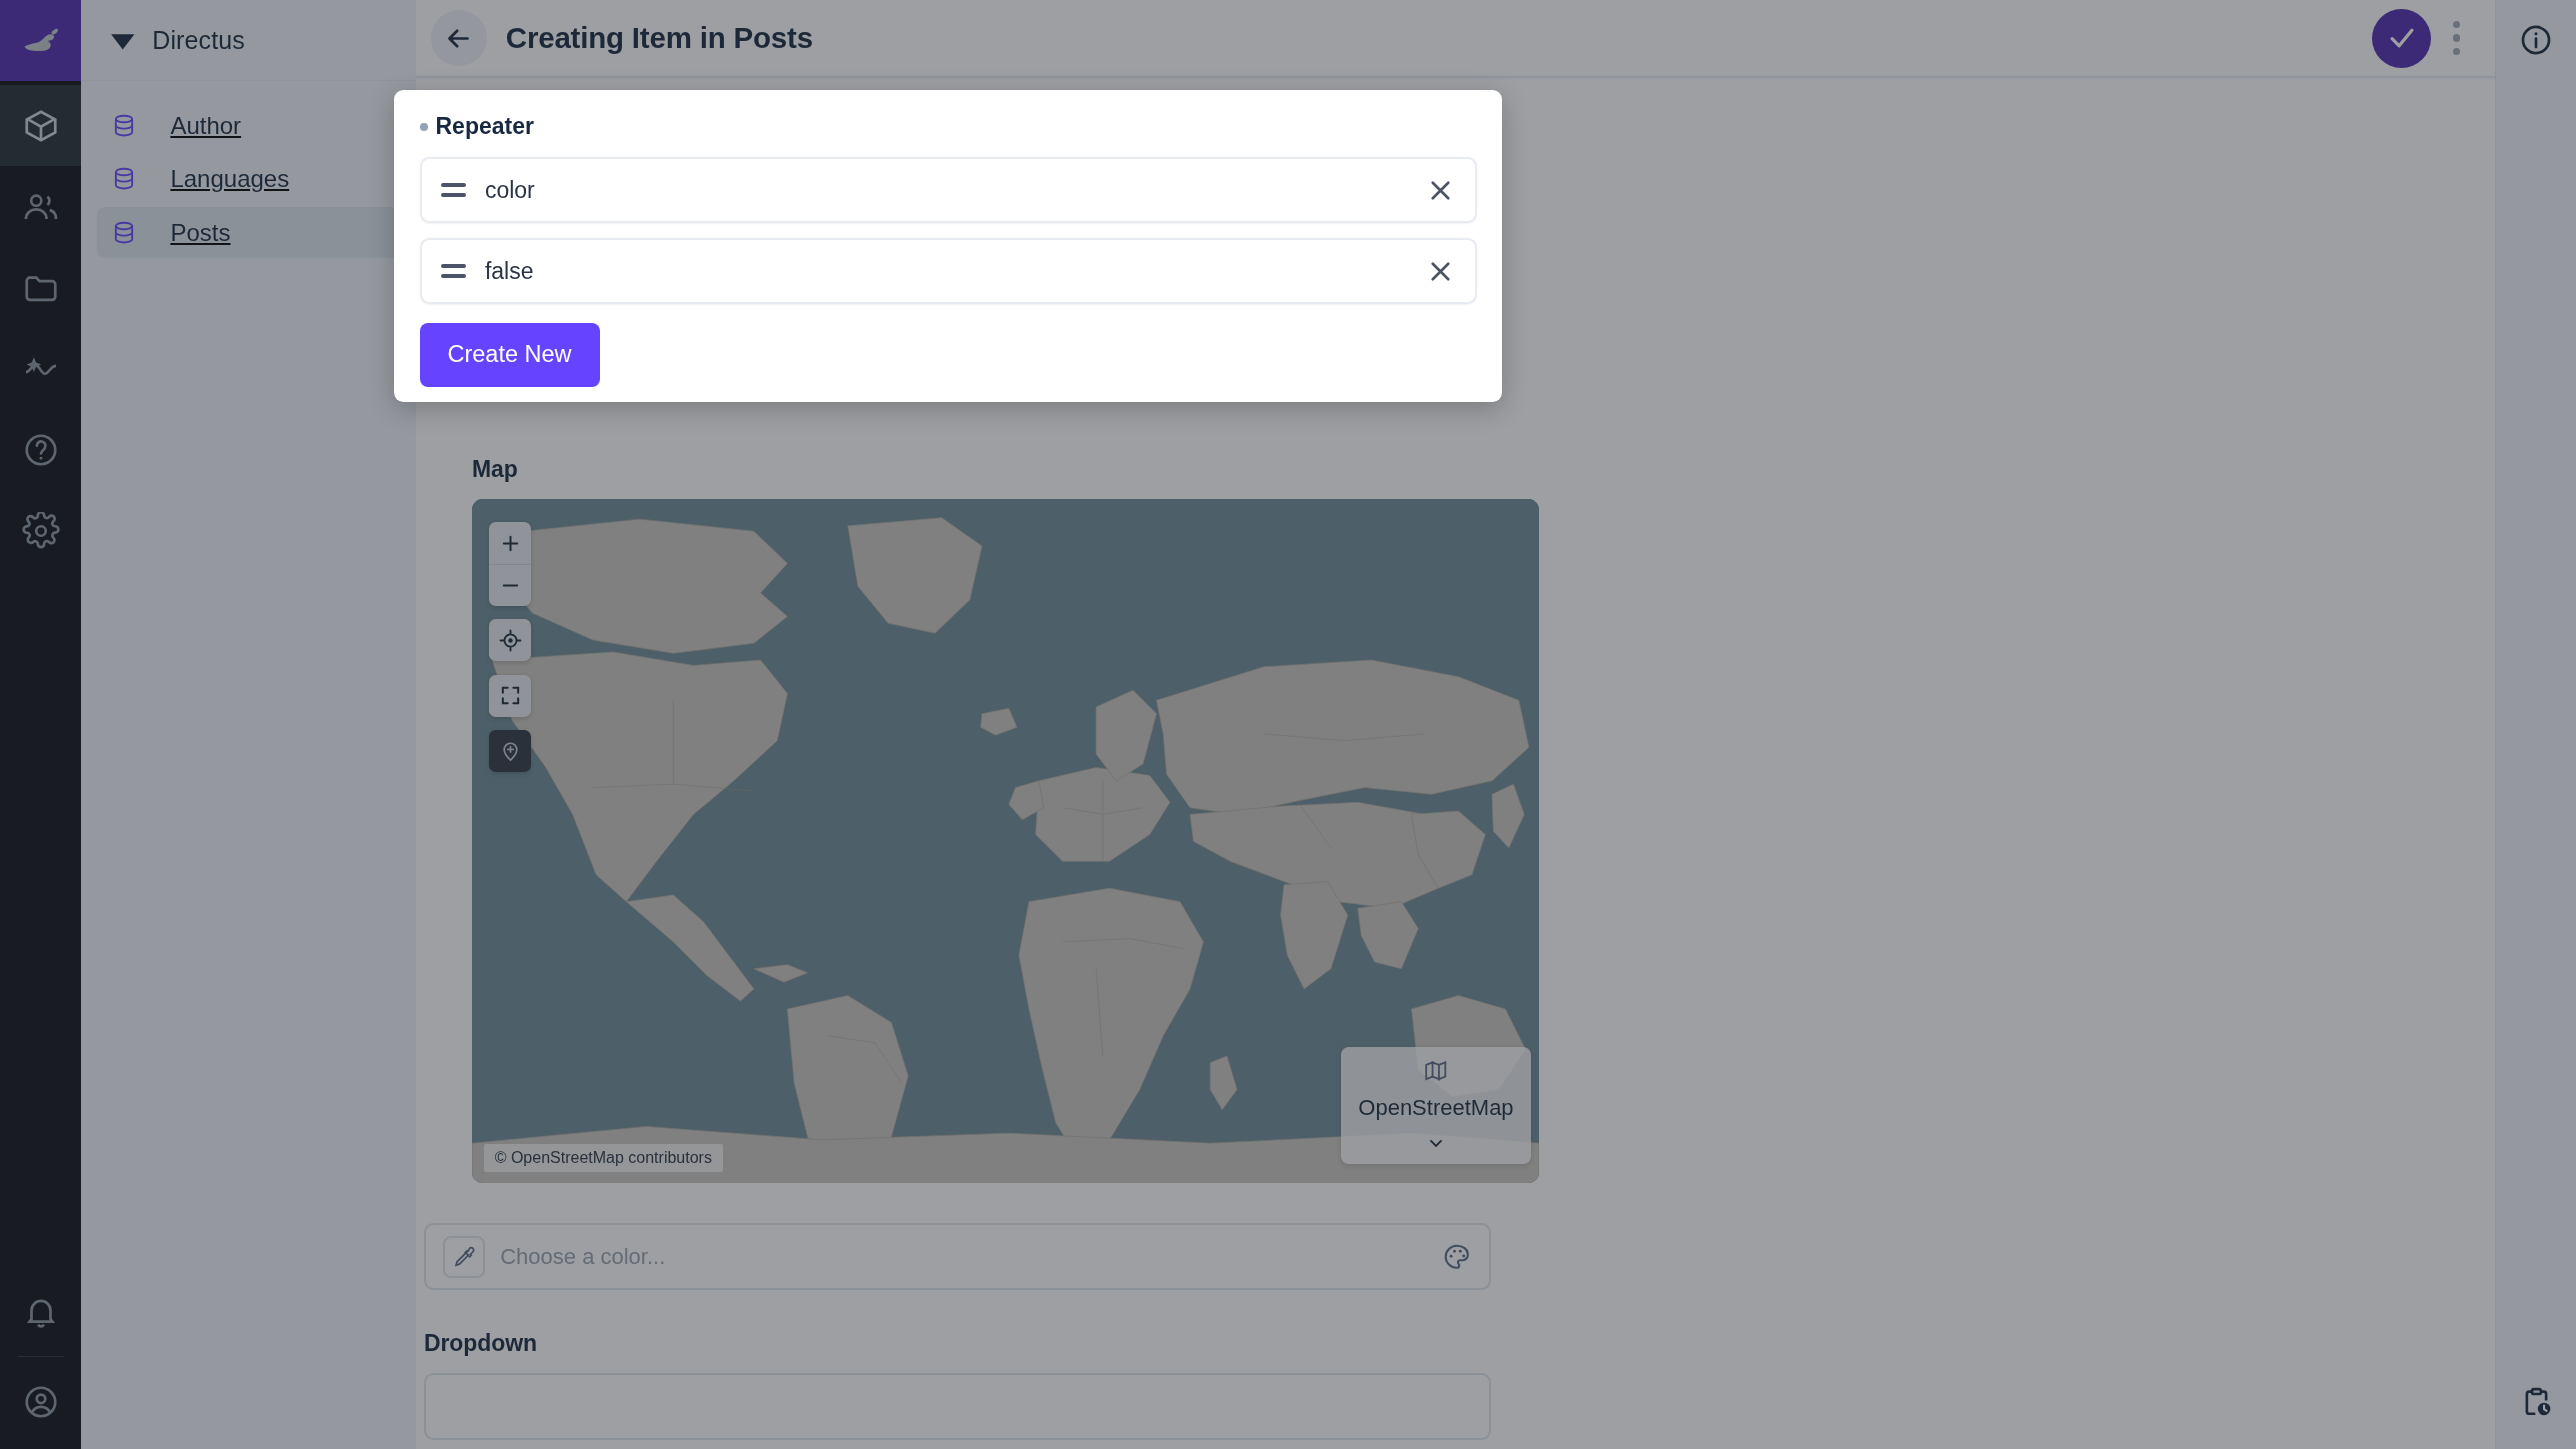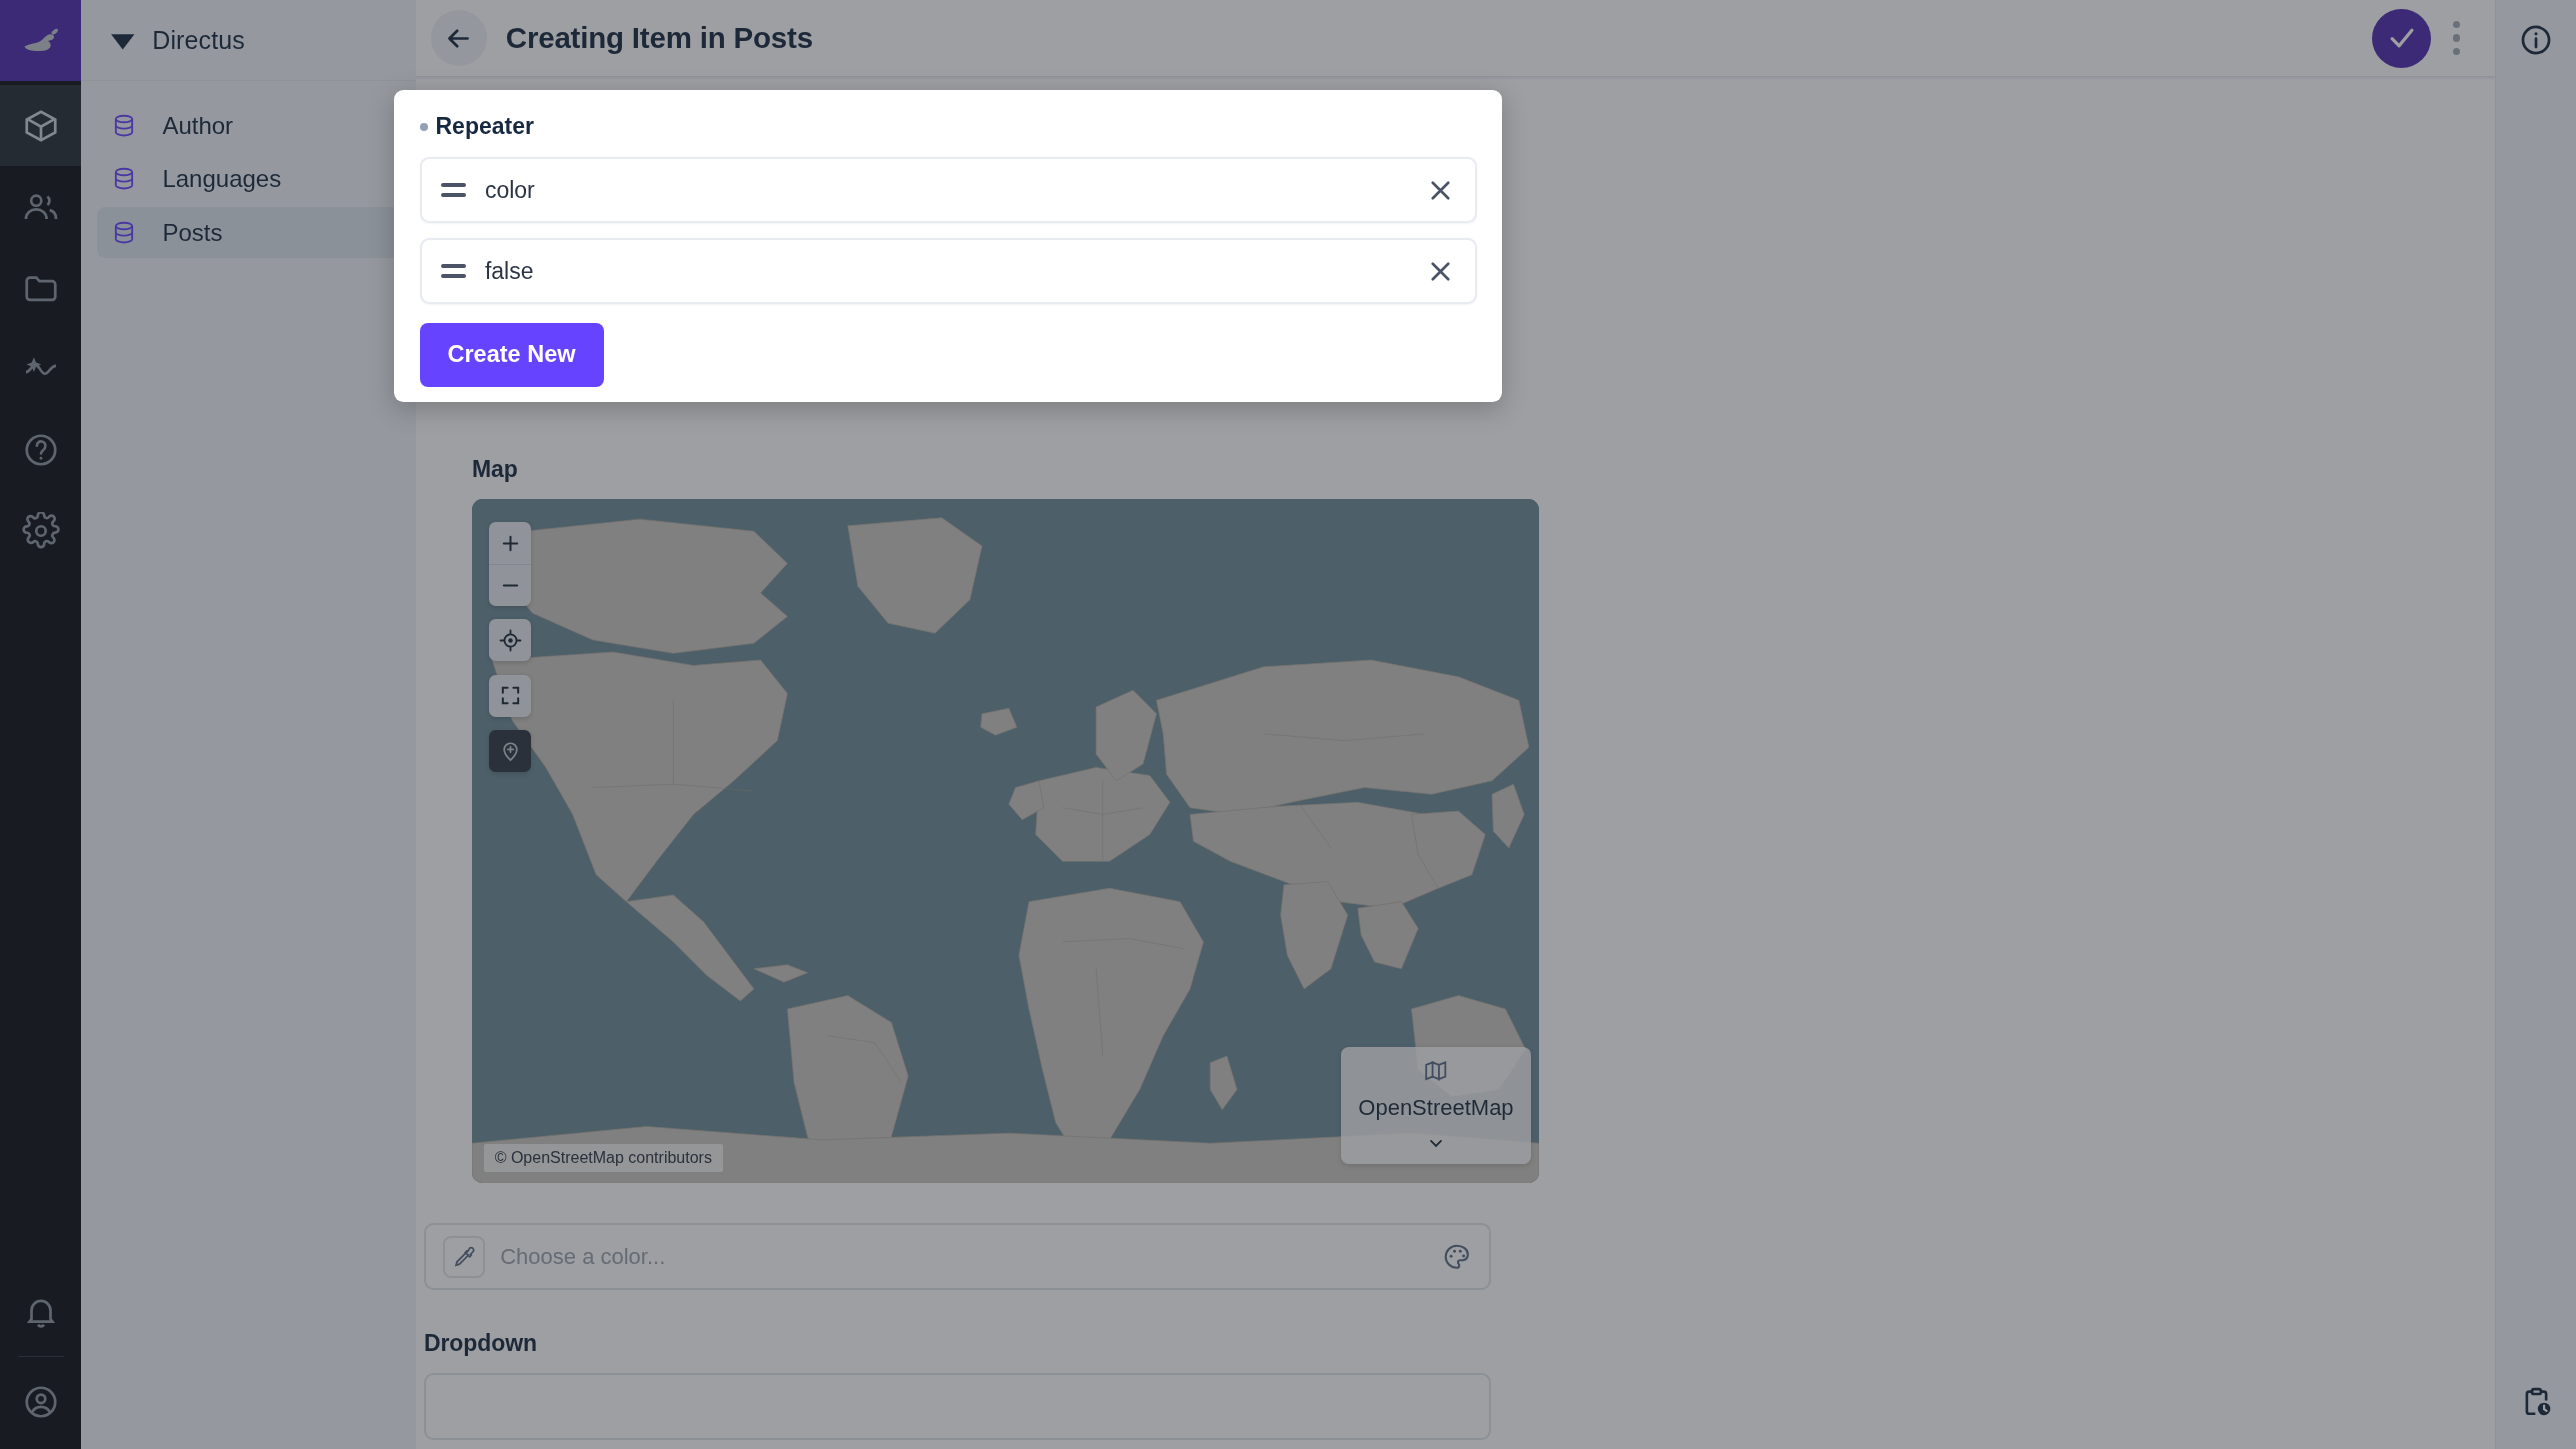--- a/index.html
+++ b/index.html
@@ -46,23 +46,24 @@
   }
   .nav-head {
     height: 81px; display: flex; align-items: center;
     padding-left: 27px; gap: 14.8px;
     border-bottom: 1.3px solid #e4e9f1;
   }
   .nav-head .logo-mark { width: 29.5px; height: 29.5px; display:block; }
   .nav-title { font-size: 25px; color: #172940; font-weight: 400; letter-spacing: 0.1px;}
   .nav-list { padding: 19px 16px 0 16px; }
   .nav-item {
-    display: flex; align-items: center; gap: 24px;
+    display: flex; align-items: center; gap: 32px;
     height: 51px; padding: 0 13.4px; border-radius: 8px;
     margin-bottom: 2.7px;
+    text-decoration: underline;
   }
   .nav-item.active { background: #dfe5ee; }
   .nav-item .db-icon { width: 28px; height: 28px; flex: 0 0 28px; }
   .nav-item span.lbl { font-size: 24px; color: #172940; }
 
   
   .header {
     position: absolute; left: 416px; top: 0;
     width: 2080px; height: 77px;
     background: #ffffff;
@@ -203,21 +204,21 @@
     box-shadow: 0 0.7px 2px rgba(16,24,40,.05);
   }
   .drag-handle { width: 27px; height: 27px; flex: 0 0 27px; display:flex; flex-direction:column; justify-content:center; gap:6px;}
   .drag-handle i { display:block; width: 25.5px; height: 4px; border-radius: 2px; background: #4b5366; }
   .rep-val { font-size: 23px; color: #2b3445; margin-left: 17.4px; flex: 1 1 auto; }
   .rep-x { width: 31px; height: 31px; color: #4b5366; }
   .rep-x svg { width: 31px; height: 31px; }
   .create-btn {
     margin-top: 4px; height: 64px; padding: 0 28px;
     background: #6644ff; color: #fff; border: none; border-radius: 8px;
-    font-size: 23.5px; font-family: "Liberation Sans", sans-serif; font-weight: bold;
+    font-size: 23.5px; font-family: "Liberation Sans", sans-serif; font-weight: normal;
     display: inline-flex; align-items: center;
   }
 </style>
 </head>
 <body>
 
 <div id="app">
 
   <div class="rail">
     <div class="rail-logo">

